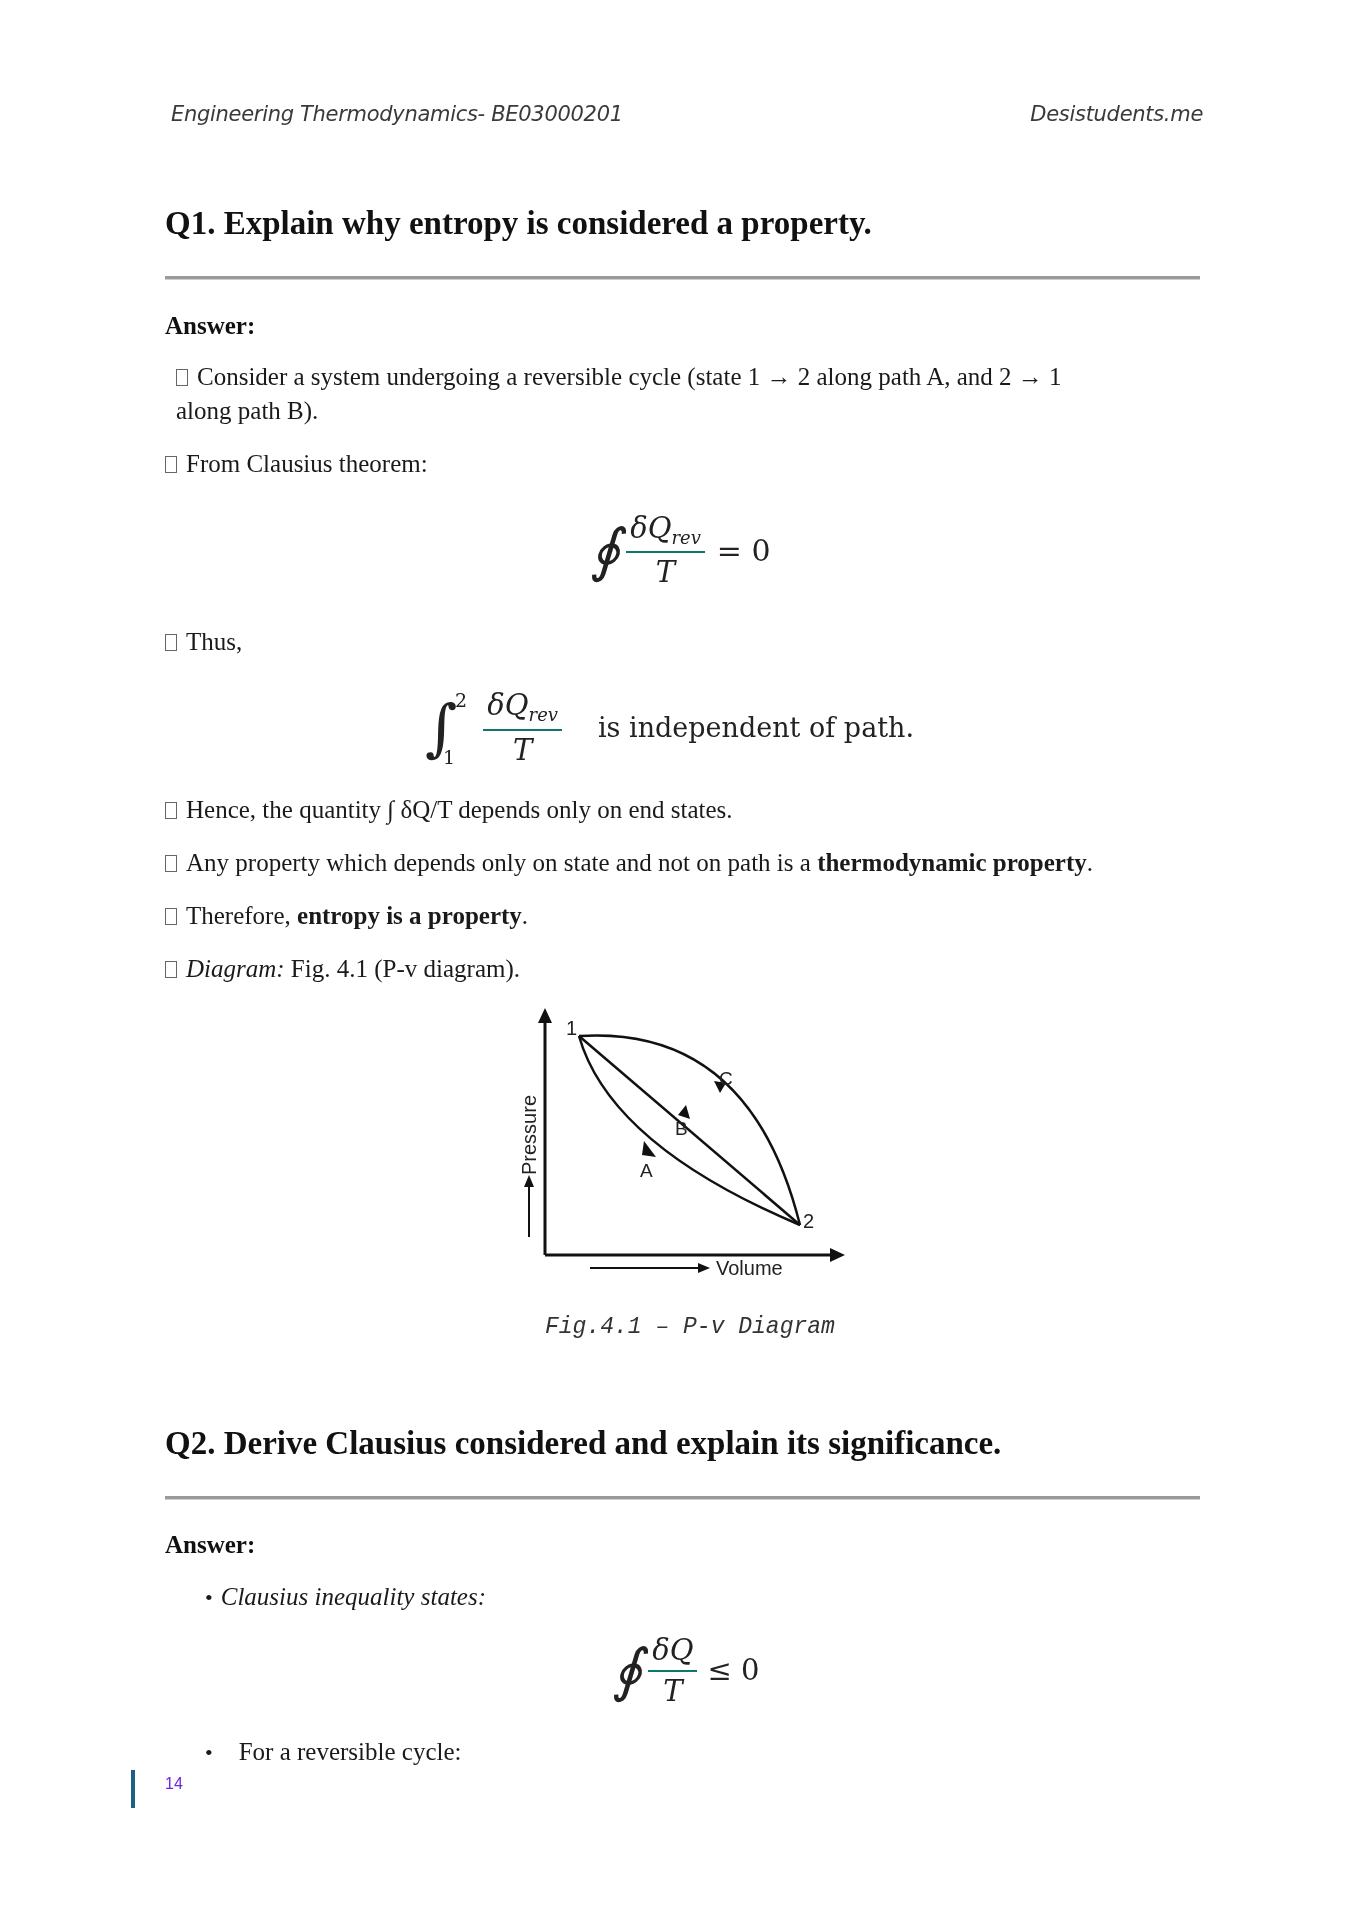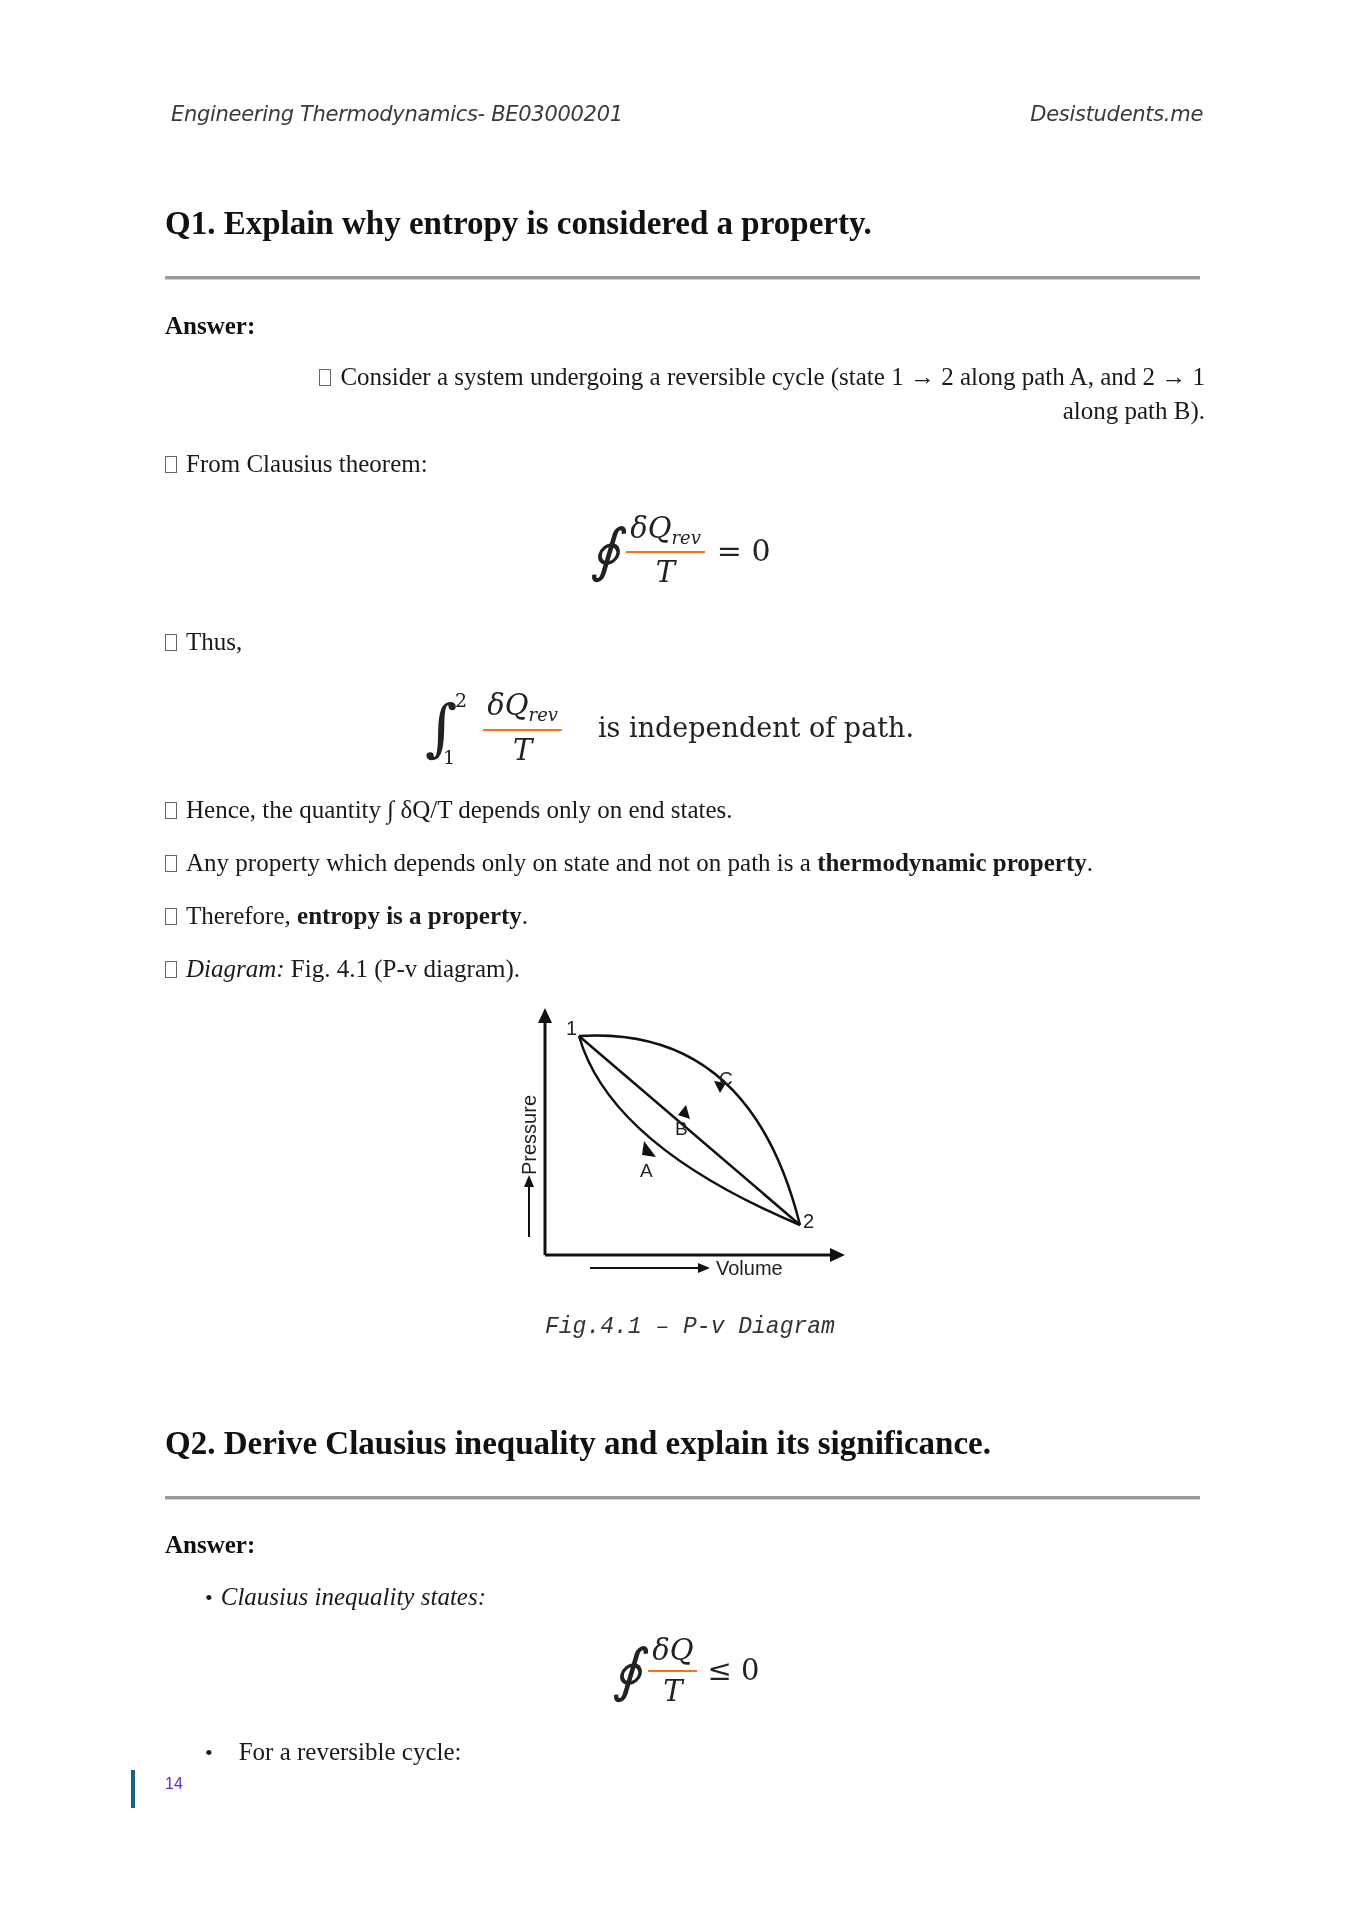--- a/index.html
+++ b/index.html
@@ -6,40 +6,40 @@
   body { width: 1358px; height: 1920px; position: relative; overflow: hidden; color: #111; }
   .abs { position: absolute; }
   .hdr { font-family: "DejaVu Sans", sans-serif; font-style: italic; font-size: 21px; color: #3a3a3a; letter-spacing: -0.3px; text-align: center; }
   .q { font-family: "Liberation Serif", serif; font-weight: bold; font-size: 33px; color: #111; }
   .ans { font-family: "Liberation Serif", serif; font-weight: bold; font-size: 25px; color: #111; }
   .p { font-family: "Liberation Serif", serif; font-size: 25px; color: #1a1a1a; line-height: 34px; }
   .box { display: inline-block; width: 12px; height: 17px; border: 1.3px solid #666; vertical-align: -1px; margin-right: 9px; box-sizing: border-box; }
   .rule { height: 3px; background: #9a9a9a; border-bottom: 1px solid #cfcfcf; }
   .math { font-family: "DejaVu Serif", serif; color: #222; }
   .frac { display: inline-flex; flex-direction: column; align-items: center; vertical-align: middle; }
-  .frac .num { padding: 0 4px 3px 4px; border-bottom: 2px solid #f97316; font-style: italic; }
+  .frac .num { padding: 0 4px 3px 4px; border-bottom: 2px solid #0f766e; font-style: italic; }
   .frac .den { padding-top: 2px; font-style: italic; }
   .sub { font-size: 0.62em; font-style: italic; vertical-align: -0.35em; }
   .bullet { font-family: "Liberation Serif", serif; font-size: 22px; }
   .pagebar { width: 4px; background: #1f5f84; }
   .pagenum { font-family: Liberation Sans, sans-serif; font-size: 16px; color: #6d28d9; }
   .cap { font-family: Liberation Mono, monospace; font-style: italic; font-size: 23px; color: #333; }
   svg text { font-family: "Liberation Sans", sans-serif; fill: #222; }
 </style>
 </head>
 <body>
 
 <div class="abs hdr" style="left:171px; top:102px;">Engineering Thermodynamics- BE03000201</div>
 <div class="abs hdr" style="right:155px; top:102px;">Desistudents.me</div>
 
 <div class="abs q" style="left:165px; top:205px;">Q1. Explain why entropy is considered a property.</div>
 <div class="abs rule" style="left:165px; top:276px; width:1035px;"></div>
 <div class="abs ans" style="left:165px; top:312px;">Answer:</div>
 
-<div class="abs p" style="left:165px; top:360px; width:1040px;text-align:right;">
+<div class="abs p" style="left:176px; top:360px; width:1040px;">
   <span class="box"></span><span>Consider a system undergoing a reversible cycle (state 1 → 2 along path A, and 2 → 1</span><br>
   <span>along path B).</span>
 </div>
 
 <div class="abs p" style="left:165px; top:447px;">
   <span class="box"></span><span>From Clausius theorem:</span>
 </div>
 
 <div class="abs math" style="left:590px; top:510px; height:80px; display:flex; align-items:center;">
   <span style="font-size:58px; font-style:italic; margin-right:6px;">∮</span>
@@ -113,21 +113,21 @@
 
     <text x="66" y="30" font-size="20">1</text>
     <text x="303" y="223" font-size="20">2</text>
     <text x="140" y="172" font-size="19">A</text>
     <text x="175" y="130" font-size="19">B</text>
     <text x="219" y="80" font-size="19">C</text>
   </svg>
   <div class="cap" style="position:absolute; left:45px; top:309px;">Fig.4.1 – P-v Diagram</div>
 </div>
 
-<div class="abs q" style="left:165px; top:1425px;">Q2. Derive Clausius inequality and explain its significance.</div>
+<div class="abs q" style="left:165px; top:1425px;">Q2. Derive Clausius considered and explain its significance.</div>
 <div class="abs rule" style="left:165px; top:1496px; width:1035px;"></div>
 <div class="abs ans" style="left:165px; top:1531px;">Answer:</div>
 
 <div class="abs p" style="left:205px; top:1580px;">
   <span class="bullet">•</span><span style="margin-left:8px;font-style:italic;">Clausius inequality states:</span>
 </div>
 
 <div class="abs math" style="left:612px; top:1630px; height:80px; display:flex; align-items:center;">
   <span style="font-size:58px; font-style:italic; margin-right:6px;">∮</span>
   <span class="frac" style="font-size:29px;">

